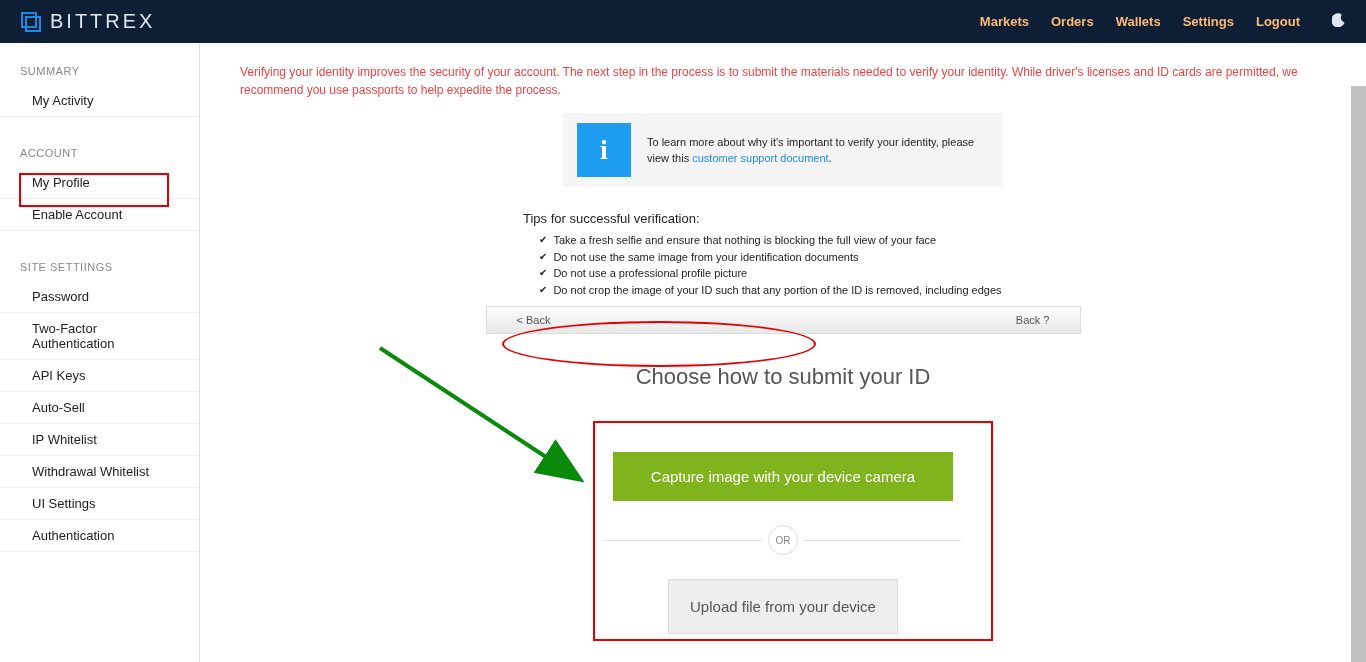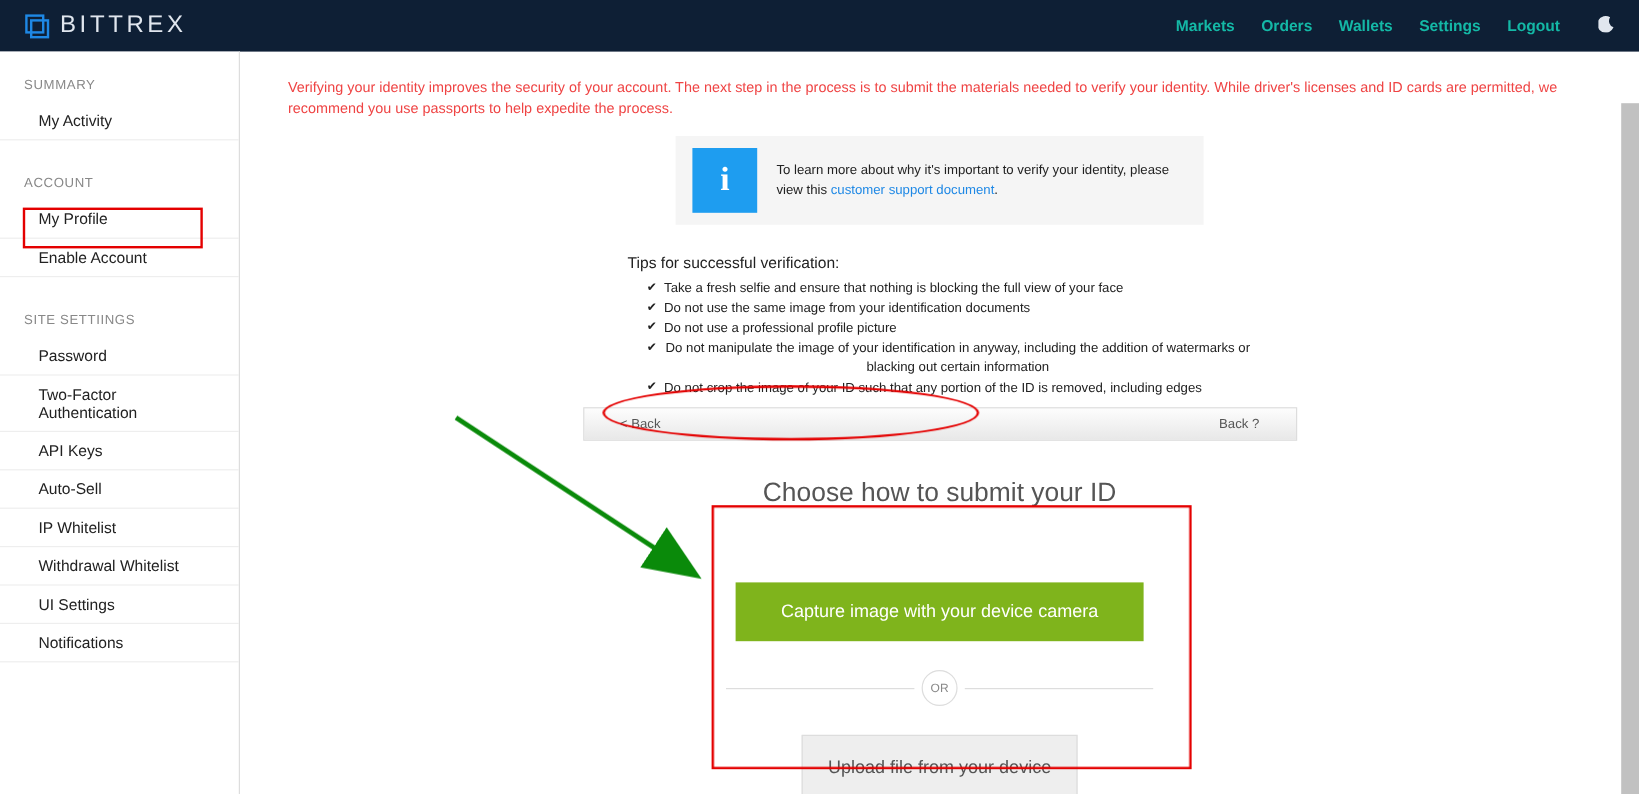--- a/index.html
+++ b/index.html
@@ -2,21 +2,21 @@
 <html><head>
 <meta charset="utf-8">
 <style>
   * { box-sizing: border-box; margin: 0; padding: 0; }
   html, body { width: 1366px; height: 662px; font-family: -apple-system, BlinkMacSystemFont, "Segoe UI", Arial, sans-serif; background: #fff; overflow: hidden; }
   .header { width: 100%; height: 43px; background: #0e1f35; display: flex; align-items: center; justify-content: space-between; padding: 0 20px; color: #fff; }
   .logo-wrap { display: flex; align-items: center; gap: 8px; }
   .logo-icon svg { display: block; }
   .logo-text { font-size: 20px; letter-spacing: 3px; font-weight: 300; color: #e0e6ee; }
   .nav { display: flex; align-items: center; gap: 22px; font-size: 13px; font-weight: 600; }
-  .nav a { color: #14b8a6; text-decoration: none; cursor: pointer; }
+  .nav a { color: #fdba74; text-decoration: none; cursor: pointer; }
   .moon { margin-left: 10px; font-size: 14px; color: #eee; cursor: pointer; }
 
   .page { display: flex; width: 100%; height: calc(100% - 43px); position: relative; }
   .sidebar { width: 200px; border-right: 1px solid #ddd; padding-top: 16px; background: #fff; font-size: 13px; color: #333; }
   .side-heading { color: #888; font-size: 11px; letter-spacing: 0.5px; padding: 6px 20px 8px; }
   .side-item { display: block; padding: 8px 20px 8px 32px; border-bottom: 1px solid #eee; cursor: pointer; color: #222; }
   .side-item.active { border-left: 4px solid #1e88e5; padding-left: 28px; }
   .side-section { margin-bottom: 24px; }
 
   .main { flex: 1; padding: 20px 40px; position: relative; overflow: auto; }
@@ -96,21 +96,21 @@
     </div>
     <div class="side-section">
       <div class="side-heading">SITE SETTIINGS</div>
       <a class="side-item">Password</a>
       <a class="side-item">Two-Factor Authentication</a>
       <a class="side-item">API Keys</a>
       <a class="side-item">Auto-Sell</a>
       <a class="side-item">IP Whitelist</a>
       <a class="side-item">Withdrawal Whitelist</a>
       <a class="side-item">UI Settings</a>
-      <a class="side-item">Notifications</a>
+      <a class="side-item">Authentication</a>
     </div>
   </div>
 
   <div class="main">
     <p class="intro">Verifying your identity improves the security of your account. The next step in the process is to submit the materials needed to verify your identity. While driver's licenses and ID cards are permitted, we recommend you use passports to help expedite the process.</p>
 
     <div class="info-box">
       <div class="info-icon">
           <span>i</span>
         </div>
@@ -123,23 +123,20 @@
       <div class="tips-title">Tips for successful verification:</div>
       <ul class="tips-list">
         <li>
             <span>Take a fresh selfie and ensure that nothing is blocking the full view of your face</span>
           </li>
         <li>
             <span>Do not use the same image from your identification documents</span>
           </li>
         <li>
             <span>Do not use a professional profile picture</span>
-          </li>
-        <li>
-            <span>Do not manipulate the image of your identification in anyway, including the addition of watermarks or blacking out certain information</span>
           </li>
         <li>
             <span>Do not crop the image of your ID such that any portion of the ID is removed, including edges</span>
           </li>
       </ul>
     </div>
 
     <div class="nav-bar">
       <span>&lt; Back</span>
       <span>Back ?</span>

